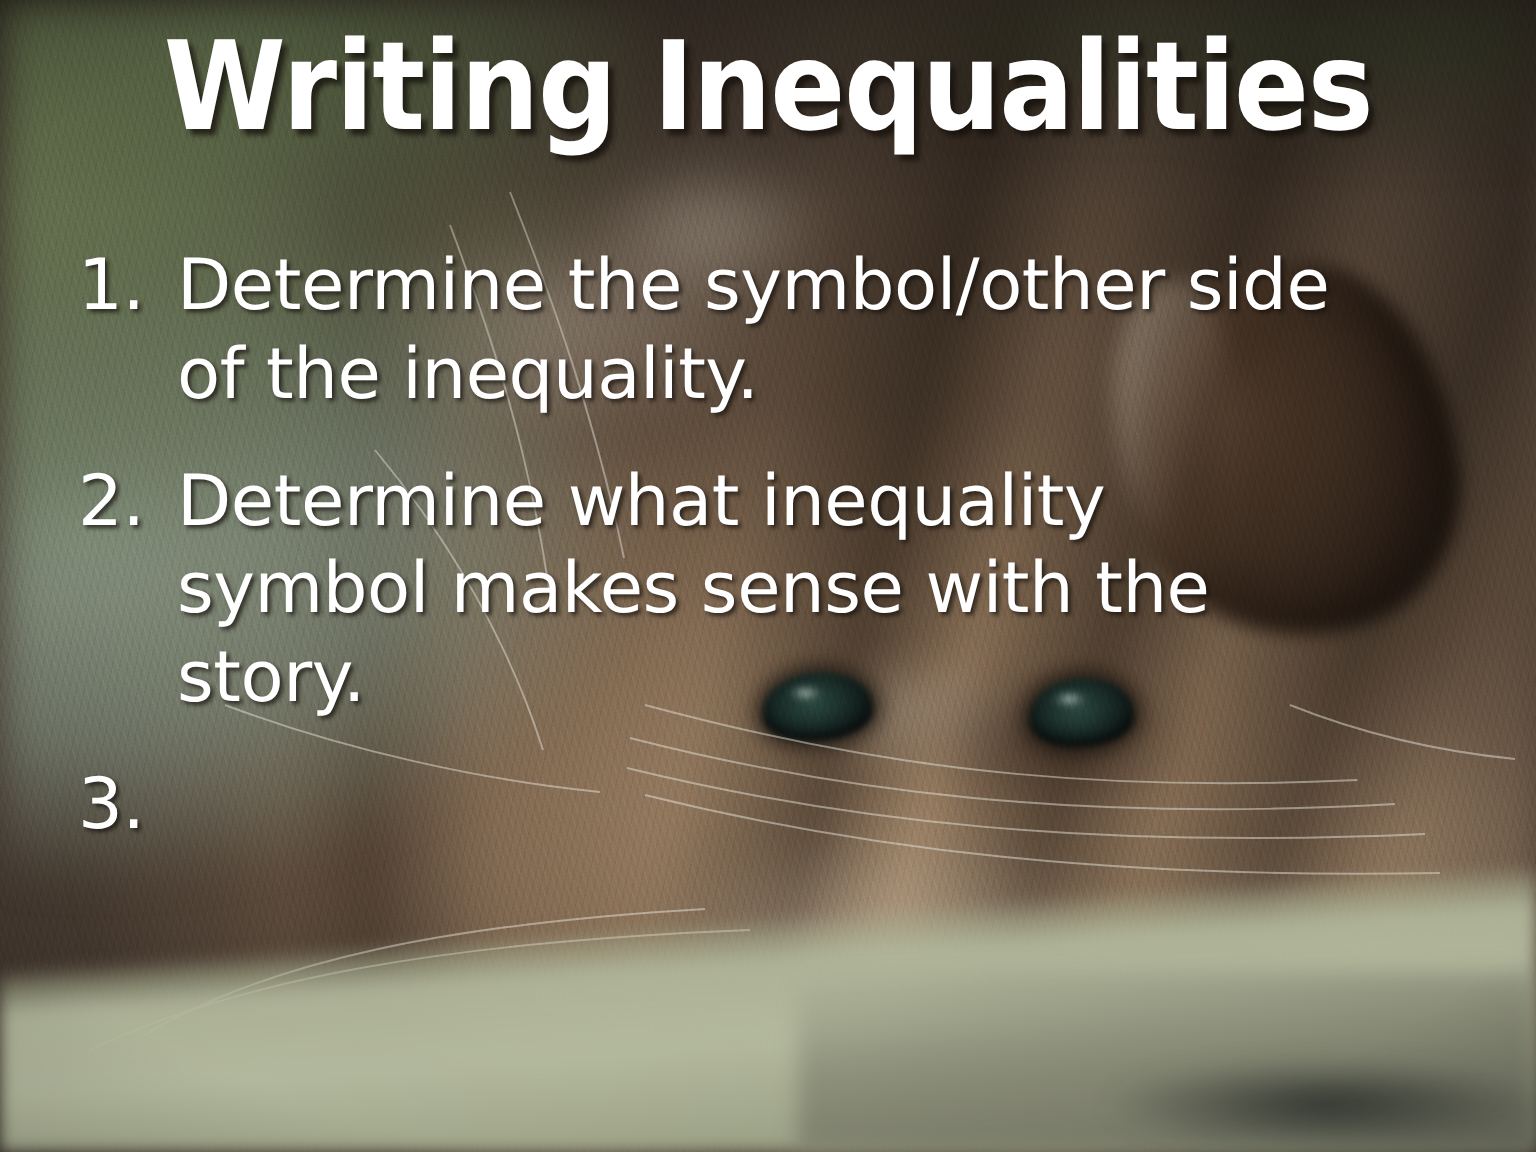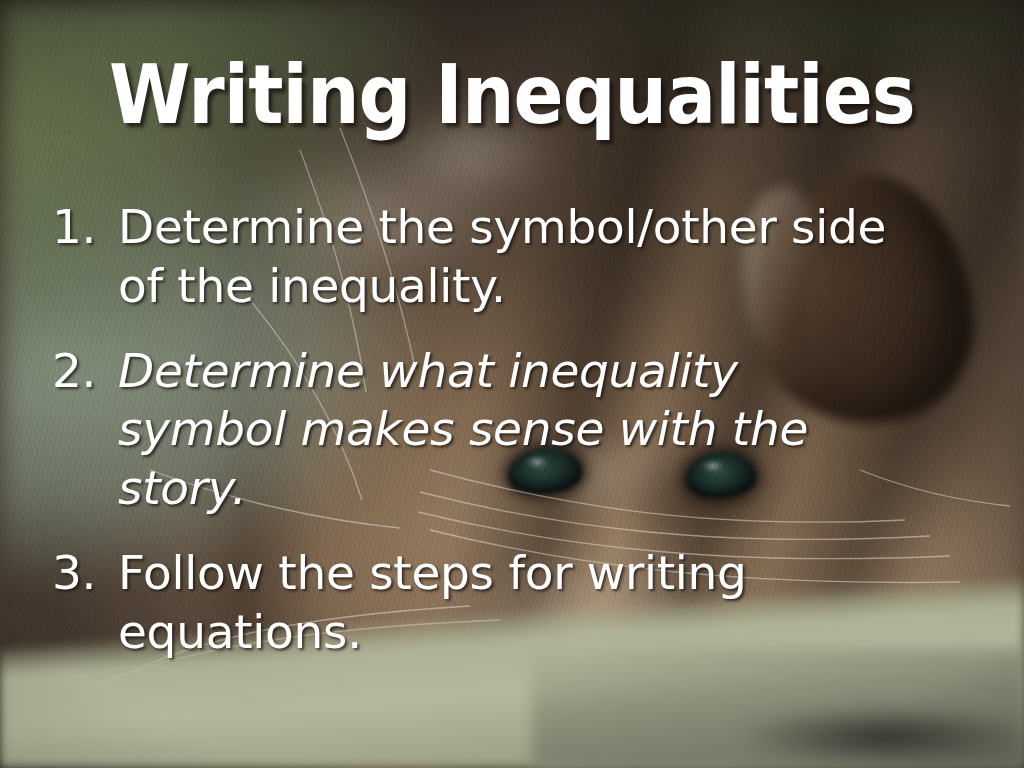--- a/index.html
+++ b/index.html
@@ -198,21 +198,20 @@
   
   #bg-scrim {
     background: linear-gradient(180deg, rgba(20,16,12,0.16) 0%, rgba(20,16,12,0.07) 40%, rgba(20,16,12,0.02) 70%, rgba(20,16,12,0) 100%);
   }
 
   
   #content {
     position: absolute;
     inset: 0;
     padding: 0;
-    margin-top: 36px;
   }
 
   #slide-title {
     position: absolute;
     left: 0; right: 0;
     top: 18px;
     text-align: center;
     color: #ffffff;
     font-family: "DejaVu Sans", sans-serif;
     font-weight: bold;
@@ -247,21 +246,21 @@
     margin-bottom: 26px;
   }
   .step-num {
     flex: 0 0 auto;
     width: 66px;
     text-align: left;
   }
   .step-text {
     flex: 1 1 auto;
   }
-  #step-item-2 .step-text { max-width: 700px; font-style: italic; }
+  #step-item-2 .step-text { max-width: 700px; }
   #step-item-3 { margin-bottom: 0; }
   #step-item-3 .step-text { max-width: 680px; }
 </style>
 </head>
 <body>
 
 <div id="slide">
 
   <div class="bg-layer" id="bg-base"></div>
   <div class="bg-layer" id="bg-body"></div>
@@ -312,18 +311,17 @@
         <span class="step-text">Determine the symbol/other side of the inequality.</span>
       </li>
 
       <li class="step-item" id="step-item-2">
         <span class="step-num">2.</span>
         <span class="step-text">Determine what inequality symbol makes sense with the story.</span>
       </li>
 
       <li class="step-item" id="step-item-3">
         <span class="step-num">3.</span>
-        <span class="step-text">Follow the steps for writing equations.</span>
       </li>
 
     </ol>
   </div>
 </div>
 
 </body></html>

